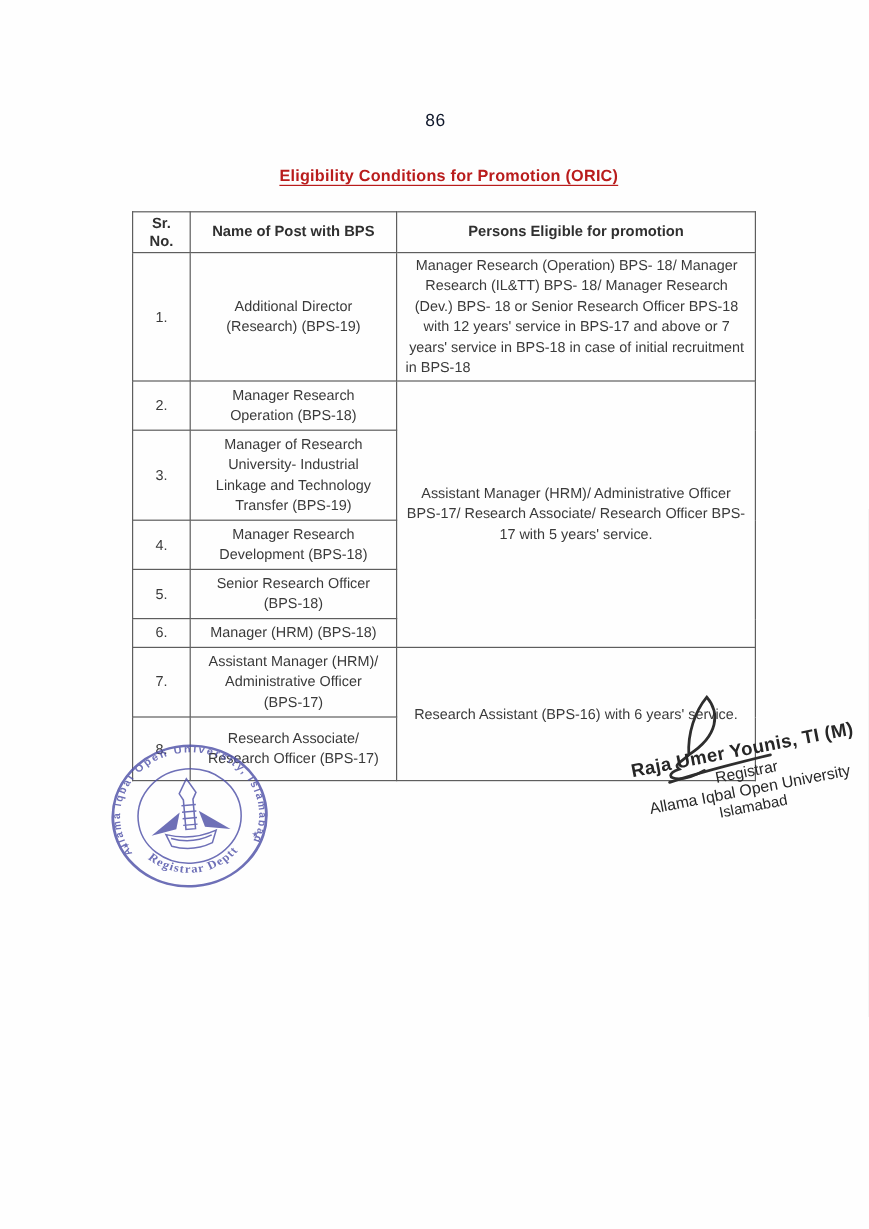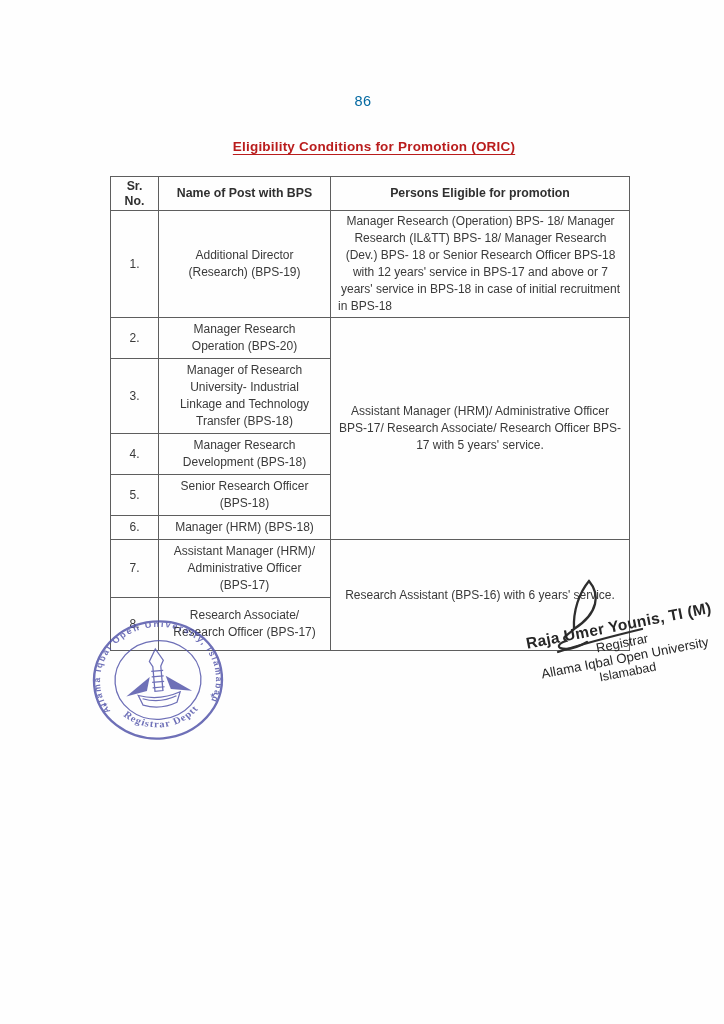--- a/index.html
+++ b/index.html
@@ -10,21 +10,21 @@
     width: 724px; height: 1024px;
     background: #fefefe;
     font-family: "Liberation Sans", sans-serif;
     color: var(--ink);
     overflow: hidden;
     margin: 0 auto;
   }
   .page-number {
     position: absolute; left: 363px; top: 93px;
     transform: translateX(-50%);
-    font-size: 14.5px; color: #0369a1; letter-spacing: .5px;
+    font-size: 14.5px; color: #0f172a; letter-spacing: .5px;
   }
   .doc-title {
     position: absolute; left: 374px; top: 139px;
     transform: translateX(-50%);
     white-space: nowrap;
     font-size: 13.5px; font-weight: bold; color: #b91c1c;
     text-decoration: underline;
     text-underline-offset: 3px;
     letter-spacing: .2px;
   }
@@ -119,26 +119,26 @@
       </tr>
     </thead>
     <tbody>
       <tr class="tr-1">
         <td>1.</td>
         <td class="cell-post">Additional Director (Research) (BPS-19)</td>
         <td class="cell-elig-justify">Manager Research (Operation) BPS- 18/ Manager Research (IL&amp;TT) BPS- 18/ Manager Research (Dev.) BPS- 18 or Senior Research Officer BPS-18 with 12 years' service in BPS-17 and above or 7 years' service in BPS-18 in case of initial recruitment in BPS-18</td>
       </tr>
       <tr class="tr-2">
         <td>2.</td>
-        <td class="cell-post">Manager Research Operation (BPS-20)</td>
+        <td class="cell-post">Manager Research Operation (BPS-18)</td>
         <td class="cell-elig-center" rowspan="5">Assistant Manager (HRM)/ Administrative Officer BPS-17/ Research Associate/ Research Officer BPS-17 with 5 years' service.</td>
       </tr>
       <tr class="tr-3">
         <td>3.</td>
-        <td class="cell-post">Manager of Research University- Industrial Linkage and Technology Transfer (BPS-18)</td>
+        <td class="cell-post">Manager of Research University- Industrial Linkage and Technology Transfer (BPS-19)</td>
       </tr>
       <tr class="tr-4">
         <td>4.</td>
         <td class="cell-post">Manager Research Development (BPS-18)</td>
       </tr>
       <tr class="tr-5">
         <td>5.</td>
         <td class="cell-post">Senior Research Officer (BPS-18)</td>
       </tr>
       <tr class="tr-6">

